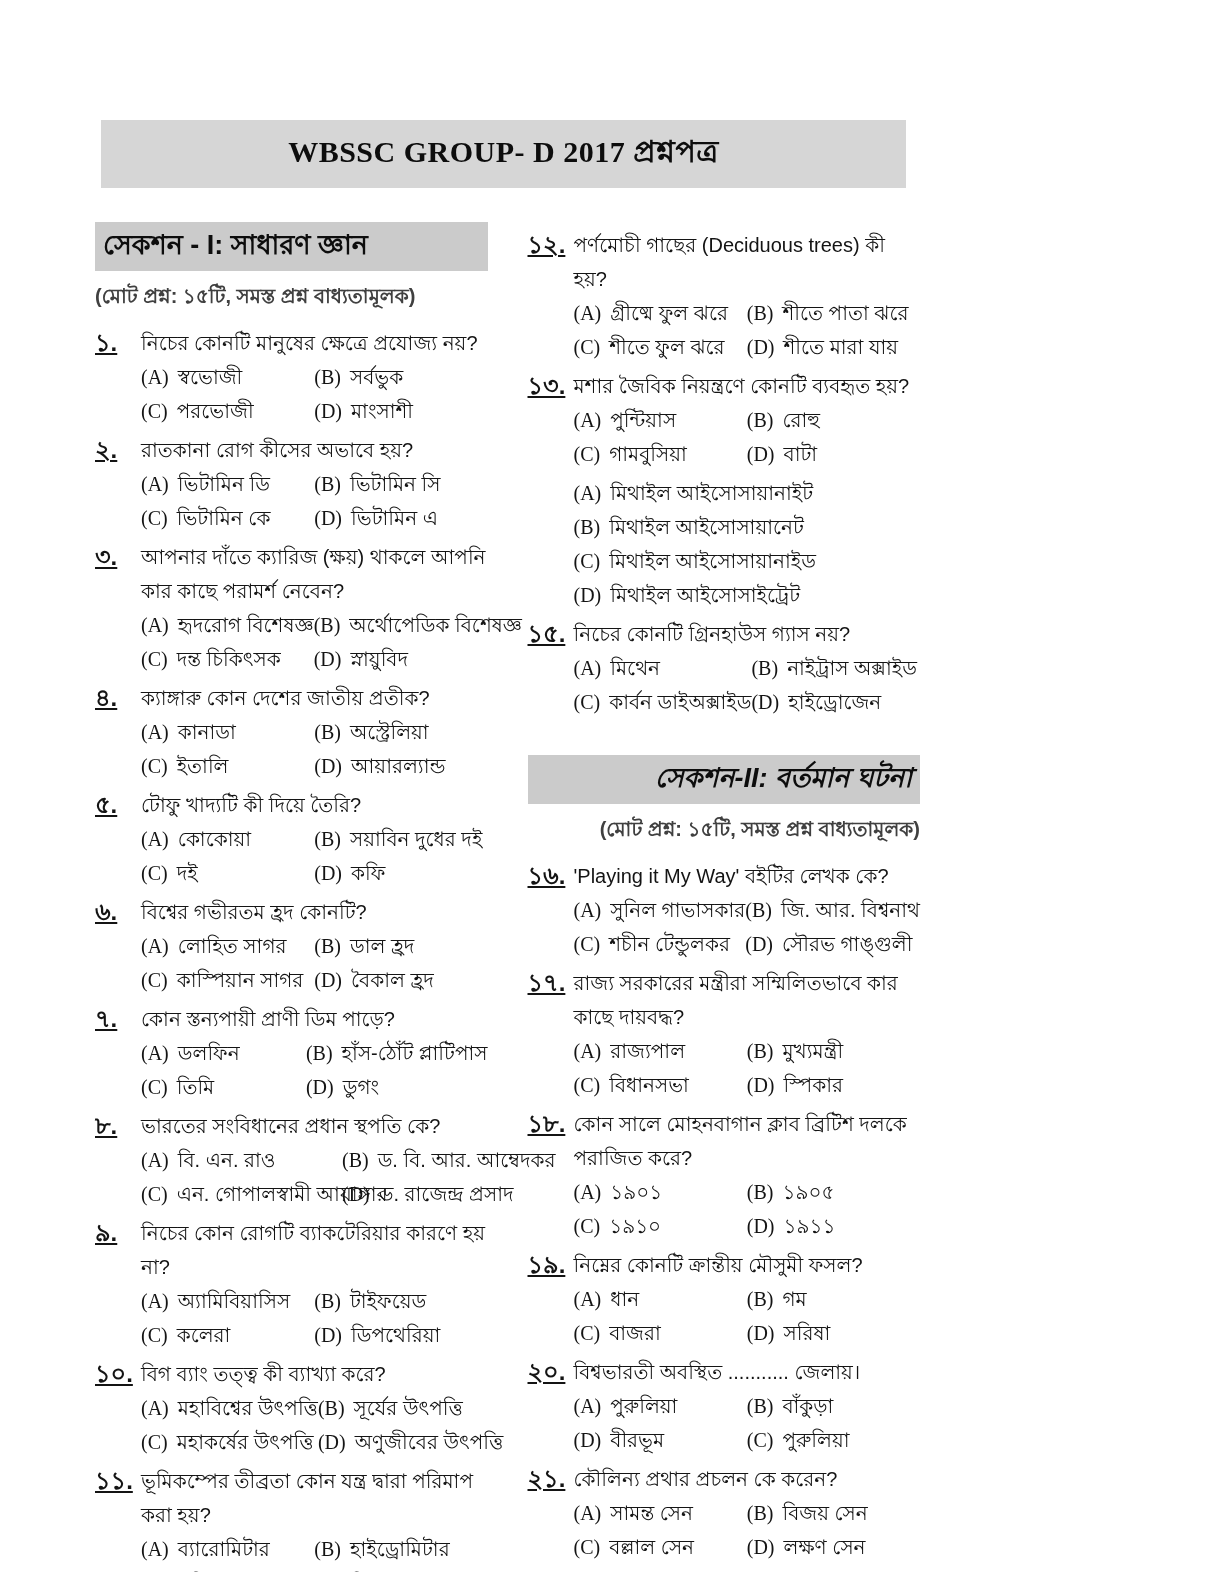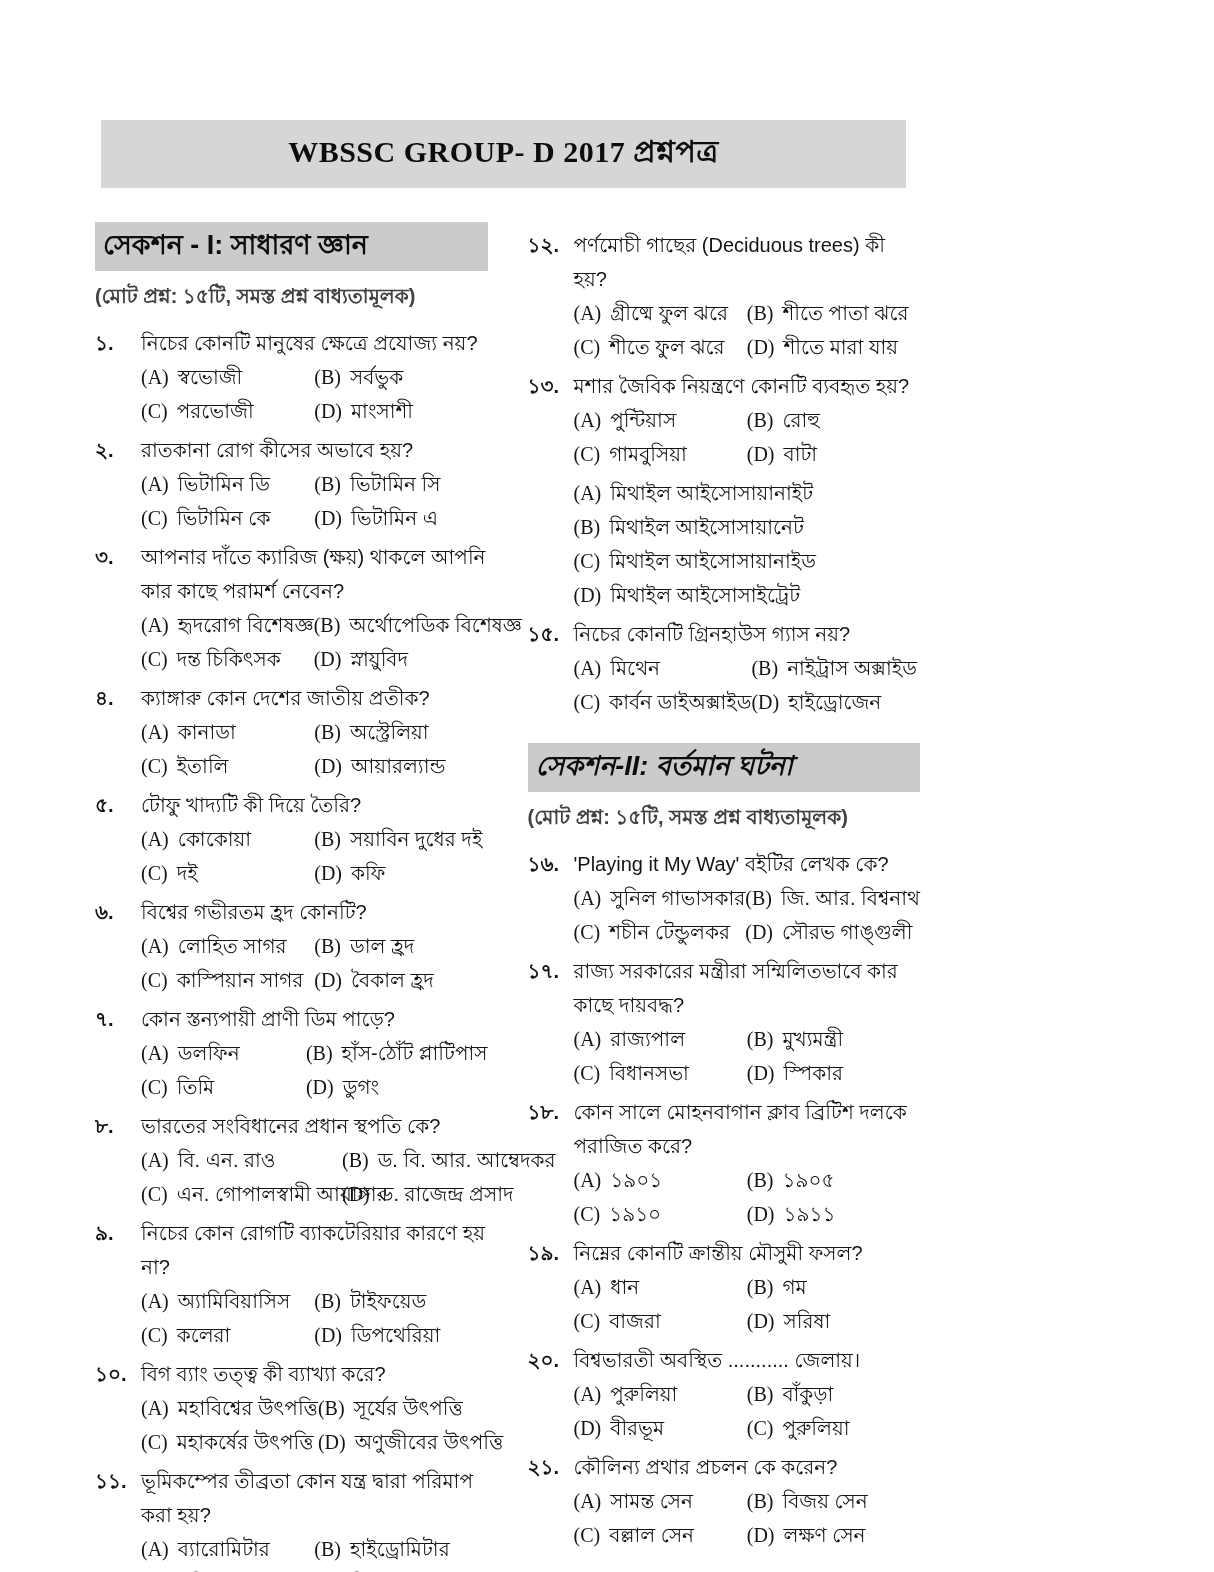--- a/index.html
+++ b/index.html
@@ -37,21 +37,21 @@
     margin-top: 34px;
   }
   .col {
     flex: 1 1 0;
     min-width: 0;
   }
   .col-right {
     padding-top: 6px;
   }
   .section-block { margin-bottom: 10px; }
-  .col .section-block:not(:first-child) { margin-top: 24px; }
+  .col .section-block:not(:first-child) { margin-top: 36px; text-align: right; }
   .section-bar {
     background: #cbcbcb;
     font-weight: bold;
     font-size: 27px;
     line-height: 1.0;
     padding: 10px 8px 12px 8px;
     color: #0d0d0d;
   }
   .section-bar.italic { font-style: italic; }
   .section-sub {
@@ -61,22 +61,23 @@
     color: #404040;
   }
   .question { margin-bottom: 5px; }
   .q-row {
     display: flex;
     align-items: flex-start;
   }
   .q-num {
     flex: 0 0 46px;
     font-weight: bold;
-    font-size: 20px;
+    font-size: 24px;
     line-height: 34px;
+    text-decoration: underline;
   }
   .q-text {
     font-size: 20px;
     line-height: 34px;
   }
   .options { margin-left: 46px; }
   .options.grid {
     display: grid;
     grid-template-columns: 1fr 1fr;
   }

